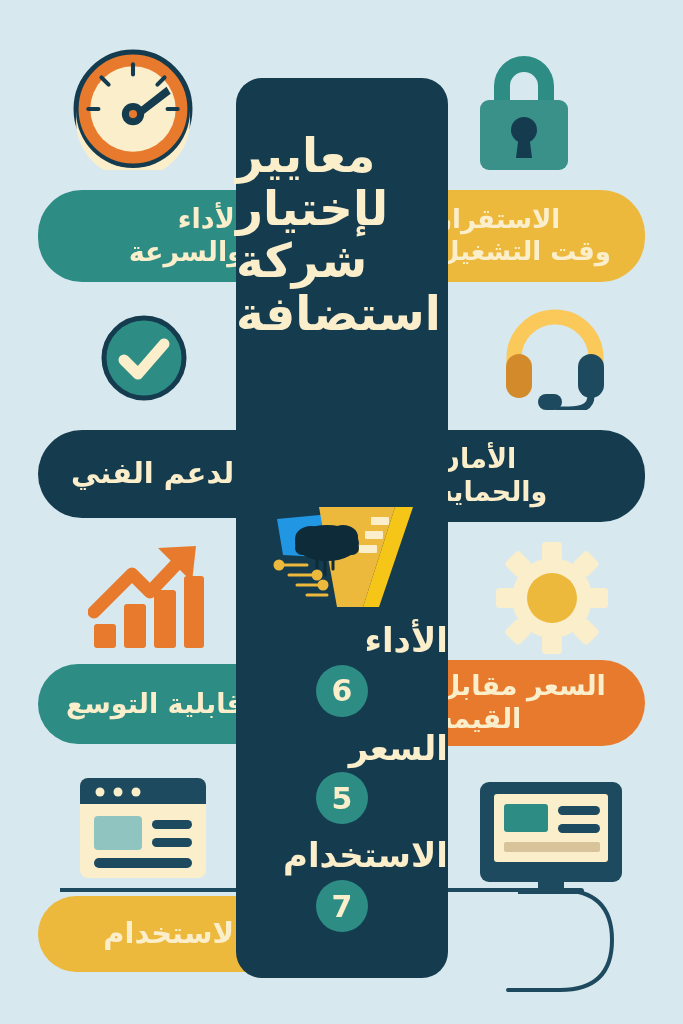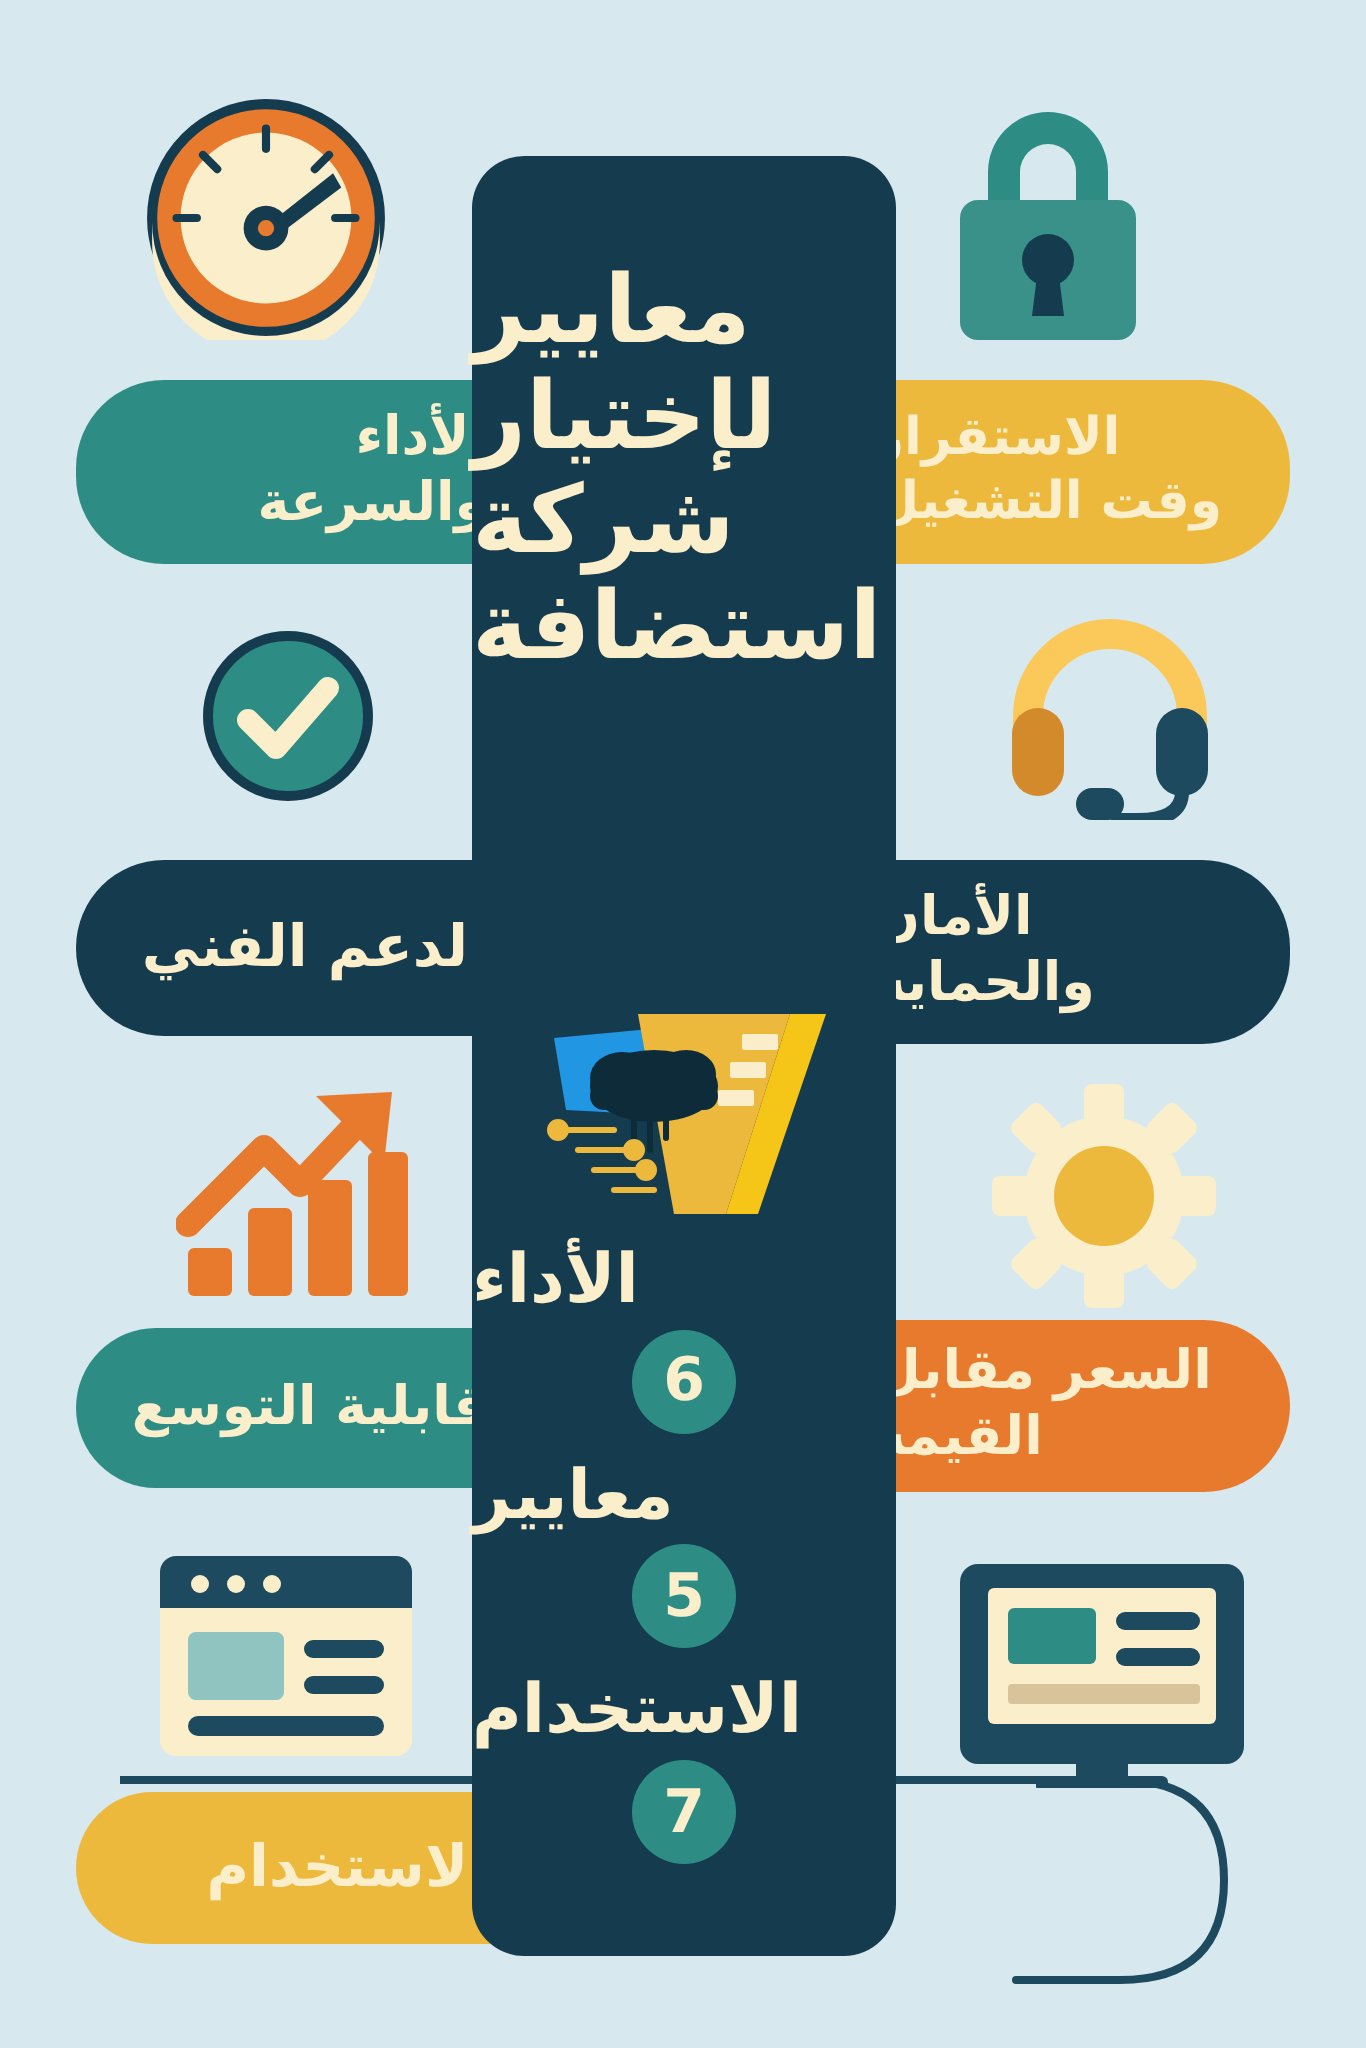--- a/index.html
+++ b/index.html
@@ -59,21 +59,21 @@
     direction:rtl;
     letter-spacing:-1px;
   }
   .logo-wrap{
     position:absolute;top:420px;left:0;right:0;
     height:120px;
     display:flex;align-items:center;justify-content:center;
   }
   .crit-list{
     position:absolute;top:545px;left:0;right:0;
-    text-align:left;direction:rtl;
+    text-align:right;direction:rtl;
   }
   .crit-label{
     color:#fbeecb;
     font-size:34px;font-weight:700;
     line-height:1.05;
     margin:0 0 4px 0;
   }
   .crit-num{
     width:52px;height:52px;border-radius:50%;
     background:#2d8d85;
@@ -257,21 +257,21 @@
           <line x1="30" y1="82" x2="54" y2="82"></line>
             <circle cx="56" cy="82" r="4"></circle>
           <line x1="40" y1="92" x2="60" y2="92"></line>
         </g>
       </svg>
     </div>
 
     <div class="crit-list">
       <div class="crit-label">الأداء</div>
       <div class="crit-num">6</div>
-      <div class="crit-label">معايير</div>
+      <div class="crit-label">السعر</div>
       <div class="crit-num">5</div>
       <div class="crit-label">الاستخدام</div>
       <div class="crit-num">7</div>
     </div>
 
   </div>
 
 </div>
 
 </body></html>

